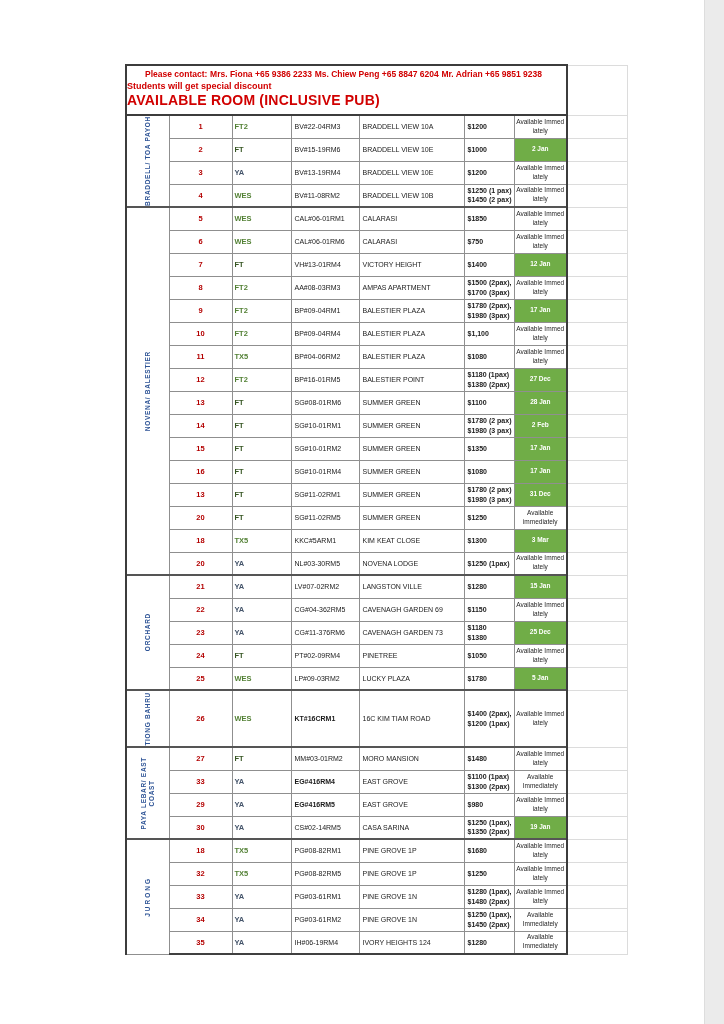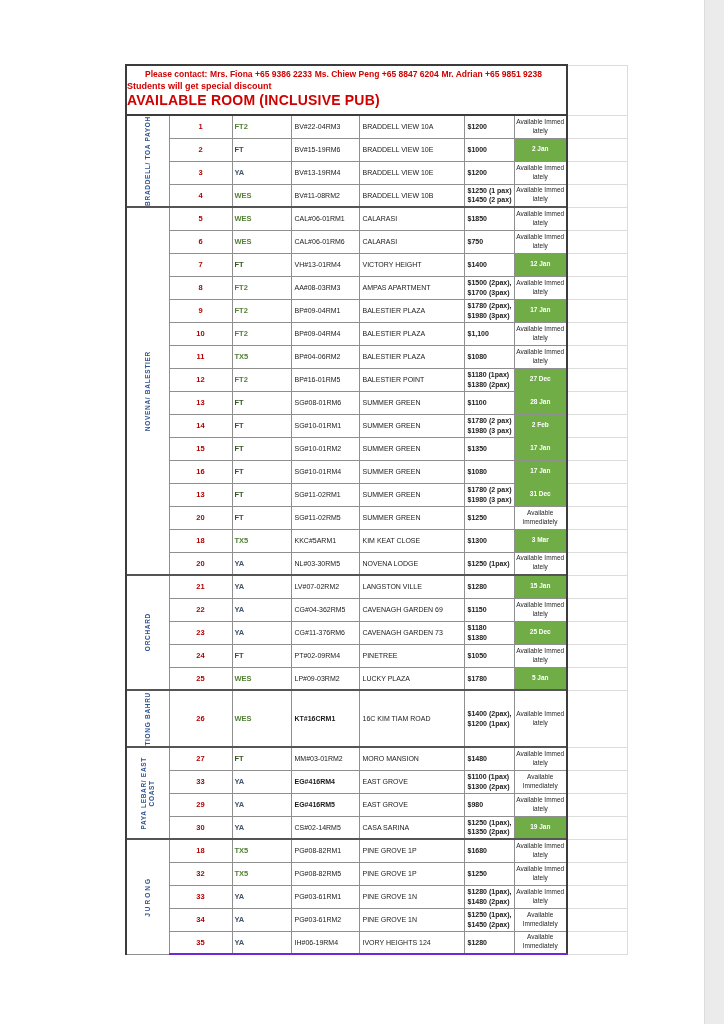--- a/index.html
+++ b/index.html
@@ -42,21 +42,21 @@
   .price { font-size:7px; font-weight:bold; color:#1a1a1a; padding-left:3px; white-space:pre-line; line-height:1.3; }
   .avail {
     font-size:6.5px; text-align:center; color:#1f1f1f; white-space:pre-line;
     line-height:1.35; border-right:2px solid #3c3c3c; padding:1px 1px;
   }
   .avail.green { background:#70ad47; color:#ffffff; font-weight:bold; }
 
   .ghost { border:1px solid #dcdcdc; }
   .section-start td { border-top:2px solid #555555; }
   .section-start td.ghost { border-top:1px solid #dcdcdc; }
-  tbody tr:last-child td { border-bottom:2px solid #6d28d9; }
+  tbody tr:last-child td { border-bottom:2px solid #404040; }
   tbody tr:last-child td.ghost { border-bottom:1px solid #dcdcdc; }
   .tall-row { height:57px; }
 </style>
 </head>
 <body>
 
 <div class="page-edge"></div>
 
 <div class="doc">
   <table>

